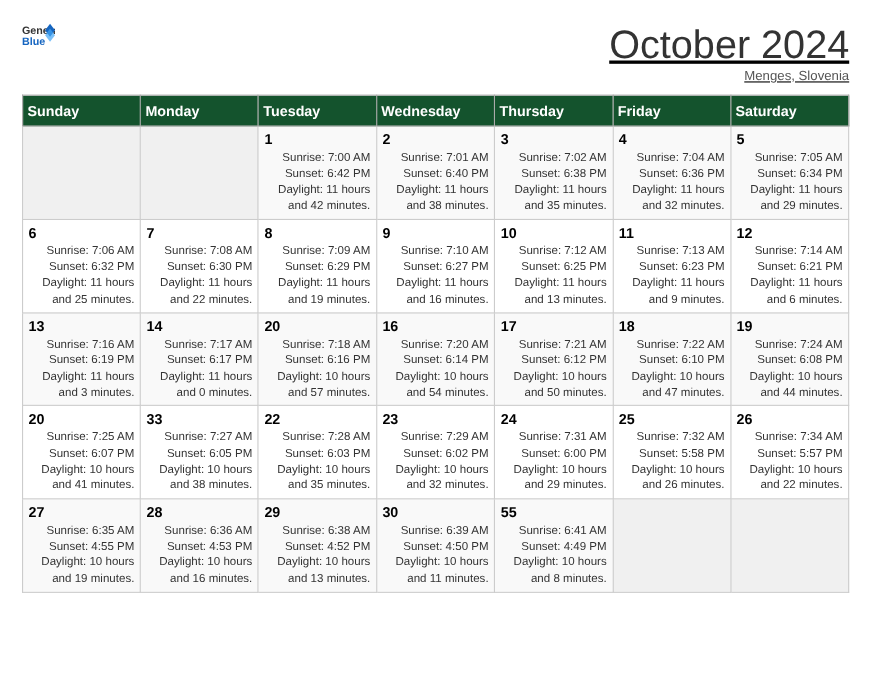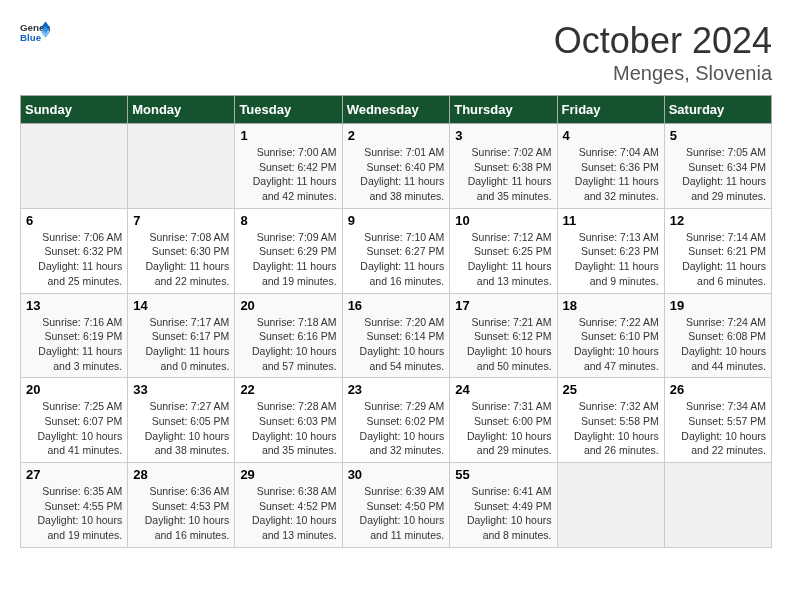--- a/index.html
+++ b/index.html
@@ -20,28 +20,29 @@
       display: flex;
       align-items: center;
       gap: 4px;
     }
     .logo-icon {
       width: 30px;
       height: 24px;
     }
     .title-block {
       text-align: right;
+      text-decoration: underline;
     }
     .month-title {
       font-size: 36px;
       color: #333;
       font-weight: normal;
     }
     .location-title {
-      font-size: 20px;
+      font-size: 12px;
       color: #555;
     }
     table {
       width: 100%;
       border-collapse: collapse;
       font-size: 11px;
     }
     thead tr th {
       background-color: #14532d;
       color: #fff;

